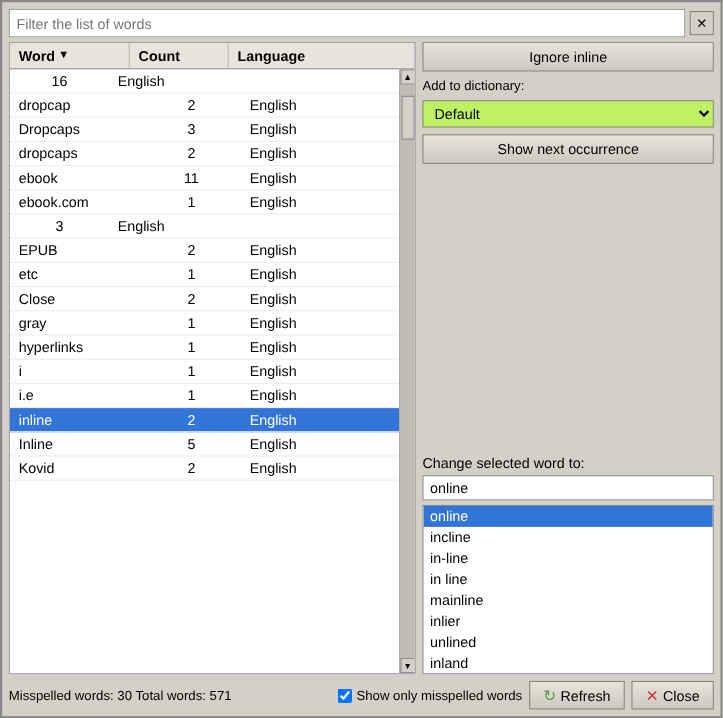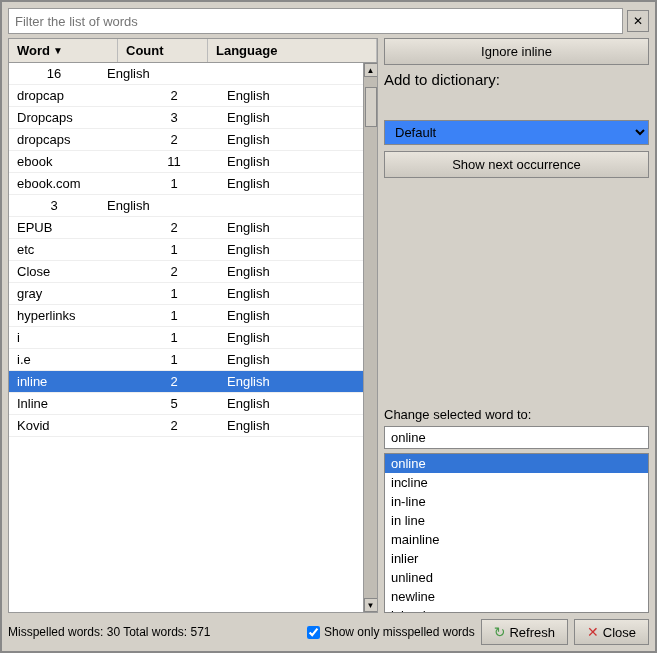--- a/index.html
+++ b/index.html
@@ -104,31 +104,30 @@
     .action-btn {
       width: 100%;
       padding: 5px 10px;
       background: linear-gradient(to bottom, #e8e4dc, #ccc8c0);
       border: 1px solid #888;
       cursor: pointer;
       font-size: 13px;
       text-align: center;
     }
     .dict-label {
-      font-size: 15px;
-      margin-bottom: 20px;
+      font-size: 12px;
+      margin-bottom: 6px;
     }
     .dict-select {
       width: 100%;
       padding: 3px 6px;
       border: 1px solid #888;
-      background: #3b82f6;
+      background: #bef264;
       font-size: 13px;
       appearance: auto;
-      margin-top: 12px;
     }
     .spacer { flex: 1; }
     .change-label {
       font-size: 13px;
       margin-bottom: 4px;
     }
     .change-input {
       width: 100%;
       padding: 3px 6px;
       border: 1px solid #888;
@@ -364,21 +363,20 @@
         <input class="change-input" type="text" id="change-input" value="online" style="">
         <div class="suggestions-list" id="suggestions-list">
 
         <div class="suggestion-item selected">online</div>
             <div class="suggestion-item">incline</div>
             <div class="suggestion-item">in-line</div>
             <div class="suggestion-item">in line</div>
             <div class="suggestion-item">mainline</div>
             <div class="suggestion-item">inlier</div>
             <div class="suggestion-item">unlined</div>
-            <div class="suggestion-item">newline</div>
             <div class="suggestion-item">inland</div>
           </div>
       </div>
     </div>
   </div>
 
   <div class="bottom-bar">
     <span class="status-text">Misspelled words: 30  Total words: 571</span>
     <label class="checkbox-label">
       <input type="checkbox" id="misspelled-cb" checked="" style="">

